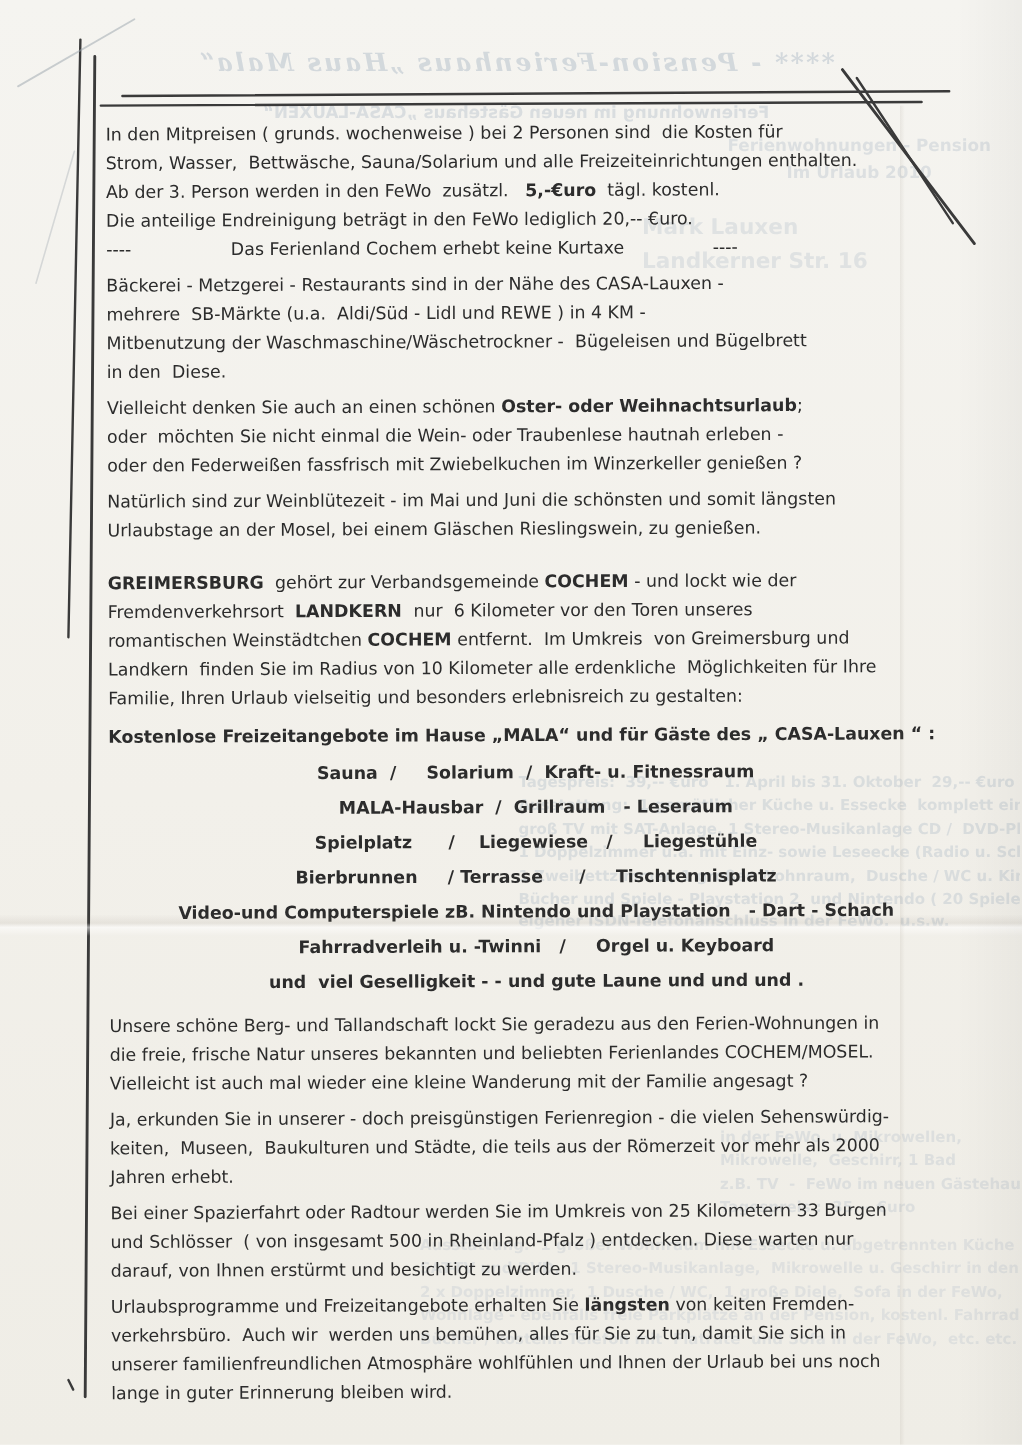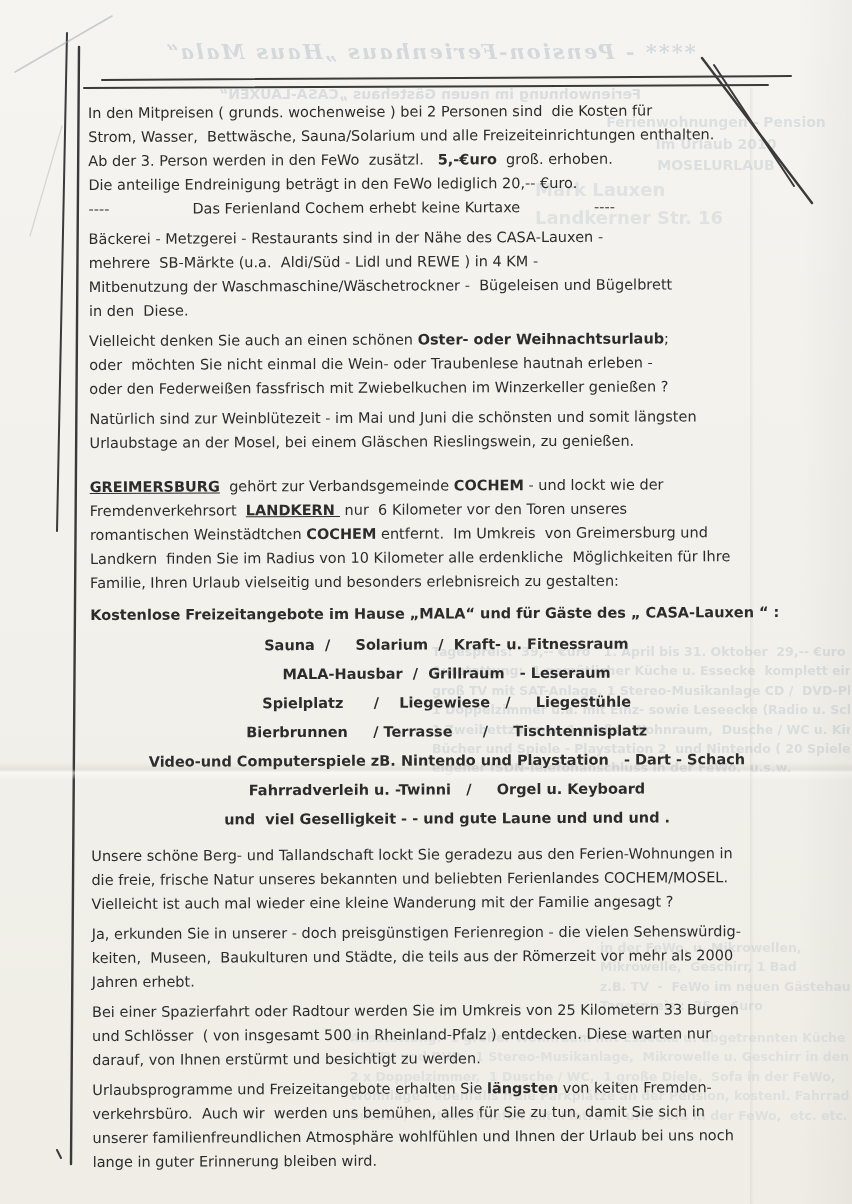--- a/index.html
+++ b/index.html
@@ -21,21 +21,21 @@
   .ghost{position:absolute;color:#b9c3cd;}
   .ghost .gline{white-space:pre;font-weight:bold;line-height:1.55;}
   .mirrored{transform:scaleX(-1);}
   .script{font-family:"DejaVu Serif",serif;font-style:italic;letter-spacing:2px;}
   
   #content-root{position:absolute;left:88px;top:101px;width:712px;
     transform:rotate(-0.25deg);transform-origin:top left;}
   .para{margin:0 0 6px 0;}
   .line{white-space:pre;font-size:14.5px;line-height:24px;}
   .b{font-weight:bold;}
-  .u{text-decoration:underline;}
+  .u{}
   .gap-before{margin-top:20px;}
   .heading{margin-top:8px;margin-bottom:5px;}
   .heading .line{font-weight:bold;}
   .centered{text-align:center;margin-bottom:9px;}
   .centered .line{line-height:29px;font-weight:bold;}
   
   #pen-svg{position:absolute;inset:0;pointer-events:none;}
 </style>
 </head>
 <body>
@@ -45,21 +45,20 @@
   <div id="ghost-root">
       <div class="ghost mirrored script" style="left: 125px; top: 36px; width: 610px; font-size: 21px; opacity: 0.55; text-align: center; overflow: hidden;">
         <div class="gline">**** - Pension-Ferienhaus „Haus Mala“</div>
       </div>
       <div class="ghost mirrored" style="left: 160px; top: 84px; width: 540px; font-size: 14px; opacity: 0.45; text-align: center; overflow: hidden;">
         <div class="gline">Ferienwohnung im neuen Gästehaus „CASA-LAUXEN“</div>
       </div>
       <div class="ghost" style="left: 596px; top: 112px; width: 240px; font-size: 14px; opacity: 0.4; text-align: center; overflow: hidden;">
         <div class="gline">Ferienwohnungen - Pension</div>
         <div class="gline">Im Urlaub 2010</div>
-        <div class="gline">MOSELURLAUB</div>
       </div>
       <div class="ghost" style="left: 535px; top: 176px; width: 210px; font-size: 18px; opacity: 0.35; text-align: left; overflow: hidden;">
         <div class="gline">Mark Lauxen</div>
         <div class="gline">Landkerner Str. 16</div>
       </div>
       <div class="ghost" style="left: 432px; top: 642px; width: 418px; font-size: 12.5px; opacity: 0.42; text-align: left; overflow: hidden;">
         <div class="gline">Tagespreis:  39,-- €uro   1. April bis 31. Oktober  29,-- €uro</div>
         <div class="gline">Ausstattung:  1 gemütlicher Küche u. Essecke  komplett eingerichtet und</div>
         <div class="gline">groß TV mit SAT-Anlage, 1 Stereo-Musikanlage CD /  DVD-Player und Videogerät:</div>
         <div class="gline">1 Doppelzimmer u.a. mit Einz- sowie Leseecke (Radio u. Schlafcouch) und 2. TV,</div>
@@ -79,21 +78,21 @@
         <div class="gline">2 x Doppelzimmer,  1 Dusche / WC,  1 große Diele,  Sofa in der FeWo,</div>
         <div class="gline">Wohnlage - ebenfalls freie Parkplätze an der Pension, kostenl. Fahrradverlein / Spiele /</div>
         <div class="gline">Bücher / kostenl. Telefon mit  Flatrate  und Sofa in der FeWo,  etc. etc.</div>
       </div>
     </div>
 
   <div id="content-root">
       <div class="para">
         <div class="line"><span>In den Mitpreisen ( grunds. wochenweise ) bei 2 Personen sind  die Kosten für</span></div>
         <div class="line"><span>Strom, Wasser,  Bettwäsche, Sauna/Solarium und alle Freizeiteinrichtungen enthalten.</span></div>
-        <div class="line"><span>Ab der 3. Person werden in den FeWo  zusätzl.   </span><span class="b">5,-€uro</span><span>  groß. erhoben.</span></div>
+        <div class="line"><span>Ab der 3. Person werden in den FeWo  zusätzl.   </span><span class="b">5,-€uro</span><span>  tägl. kostenl.</span></div>
         <div class="line"><span>Die anteilige Endreinigung beträgt in den FeWo lediglich 20,-- €uro.</span></div>
         <div class="line"><span>----                  Das Ferienland Cochem erhebt keine Kurtaxe                ----</span></div>
       </div>
       <div class="para">
         <div class="line"><span>Bäckerei - Metzgerei - Restaurants sind in der Nähe des CASA-Lauxen -</span></div>
         <div class="line"><span>mehrere  SB-Märkte (u.a.  Aldi/Süd - Lidl und REWE ) in 4 KM -</span></div>
         <div class="line"><span>Mitbenutzung der Waschmaschine/Wäschetrockner -  Bügeleisen und Bügelbrett</span></div>
         <div class="line"><span>in den  Diese.</span></div>
       </div>
       <div class="para">

